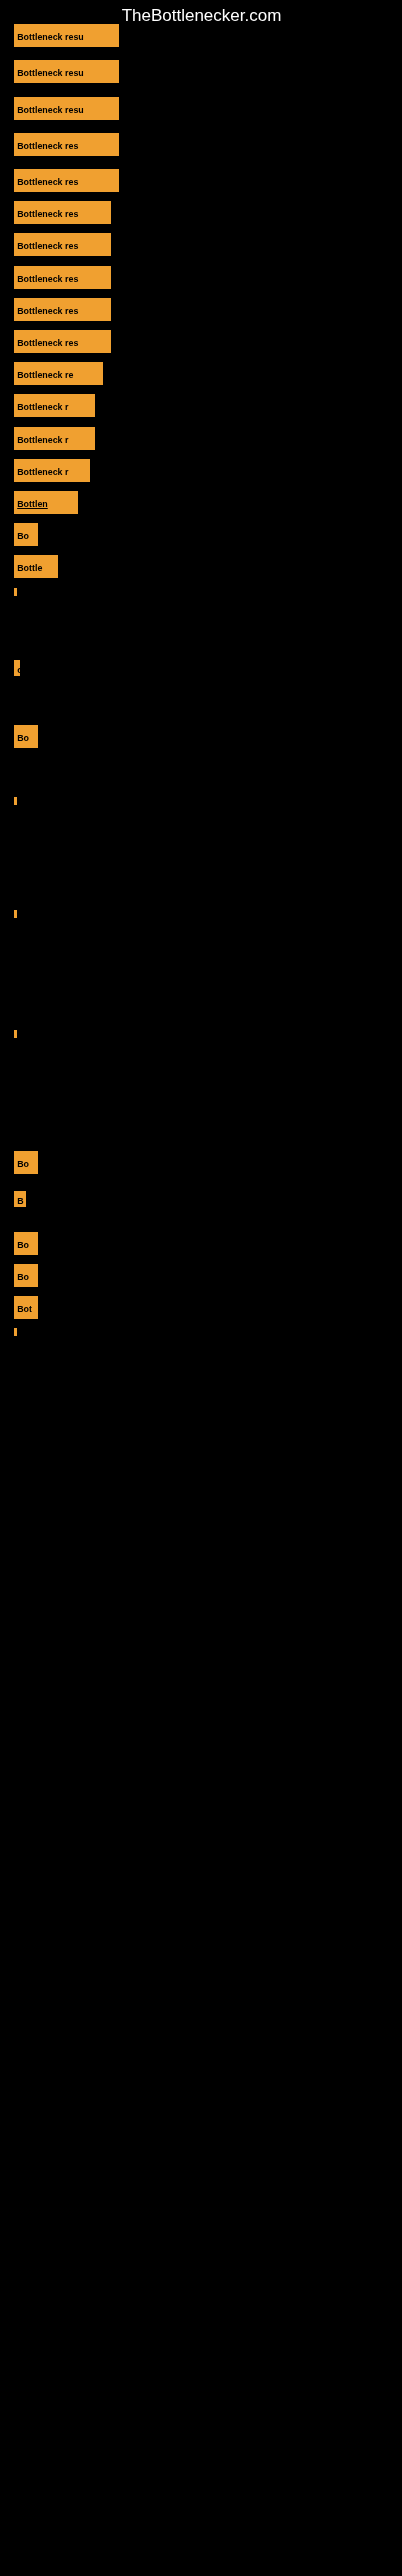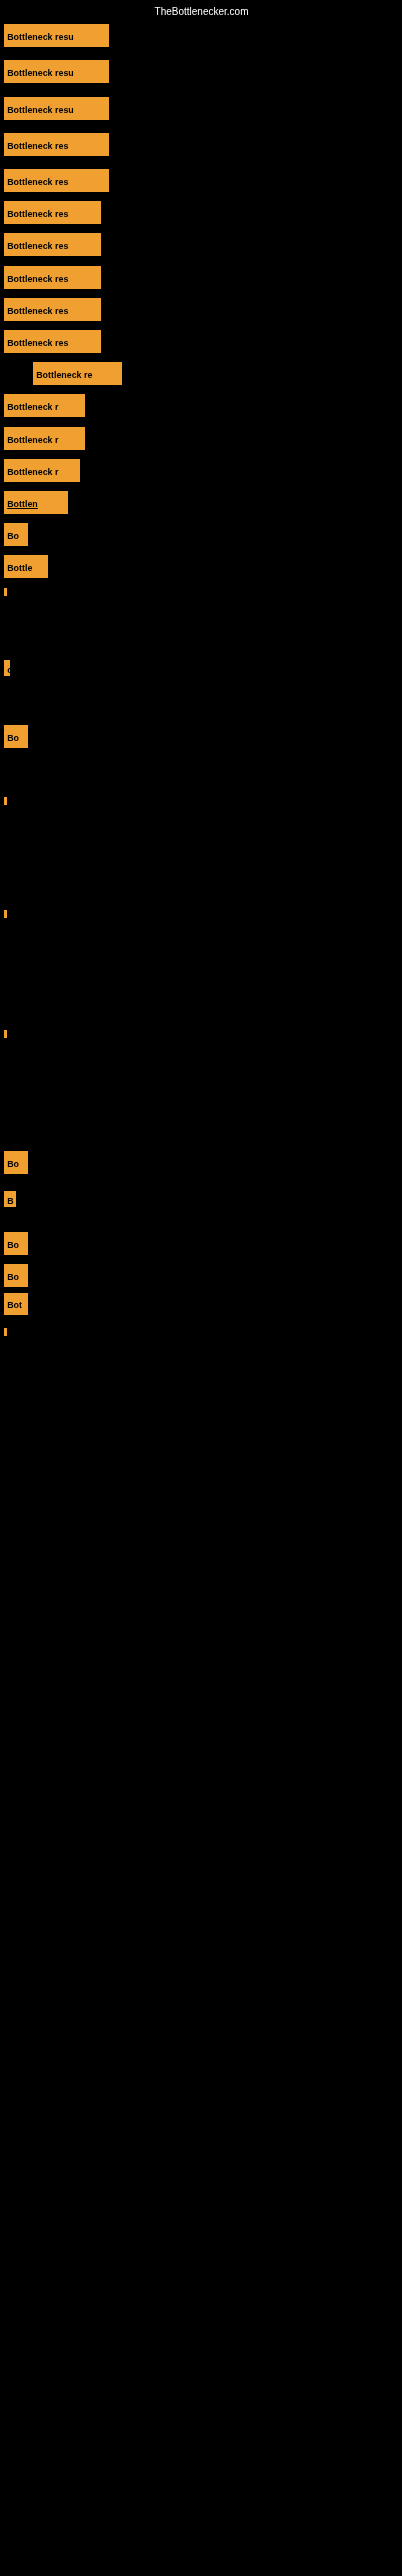--- a/index.html
+++ b/index.html
@@ -5,32 +5,32 @@
     * { margin: 0; padding: 0; box-sizing: border-box; }
     body {
       background-color: #000000;
       width: 403px;
       min-height: 2576px;
       font-family: Arial, sans-serif;
       position: relative;
     }
     .site-title {
       color: #ffffff;
-      font-size: 10px;
+      font-size: 17px;
       text-align: center;
       padding: 6.4px 0;
       position: absolute;
       width: 100%;
       top: 0;
     }
     .bar-container {
       position: absolute;
-      left: 4px;
+      left: 14px;
       display: flex;
-      align-items: flex-end;
+      align-items: flex-start;
     }
     .bar-label {
       background-color: #f0a030;
       color: #000000;
       font-size: 8.9px;
       font-weight: bold;
       padding: 1.6px 3.2px;
       white-space: nowrap;
       overflow: hidden;
     }
@@ -67,21 +67,21 @@
   </div>
 <div class="bar-container" style="top: 266px; height: 22.5px; width: 97px;">
     <div class="bar-label" style="height: 22.5px; line-height: 22.5px; width: 97px;">Bottleneck res</div>
   </div>
 <div class="bar-container" style="top: 298px; height: 22.5px; width: 97px;">
     <div class="bar-label" style="height: 22.5px; line-height: 22.5px; width: 97px;">Bottleneck res</div>
   </div>
 <div class="bar-container" style="top: 330px; height: 22.5px; width: 97px;">
     <div class="bar-label" style="height: 22.5px; line-height: 22.5px; width: 97px;">Bottleneck res</div>
   </div>
-<div class="bar-container" style="top: 362px; height: 22.5px; width: 89px; margin-left: 29px;">
+<div class="bar-container" style="top: 362px; height: 22.5px; width: 89px;">
     <div class="bar-label" style="height: 22.5px; line-height: 22.5px; width: 89px;">Bottleneck re</div>
   </div>
 <div class="bar-container" style="top: 394px; height: 22.5px; width: 81px;">
     <div class="bar-label" style="height: 22.5px; line-height: 22.5px; width: 81px;">Bottleneck r</div>
   </div>
 <div class="bar-container" style="top: 427px; height: 22.5px; width: 81px;">
     <div class="bar-label" style="height: 22.5px; line-height: 22.5px; width: 81px;">Bottleneck r</div>
   </div>
 <div class="bar-container" style="top: 459px; height: 22.5px; width: 76px;">
     <div class="bar-label" style="height: 22.5px; line-height: 22.5px; width: 76px;">Bottleneck r</div>

